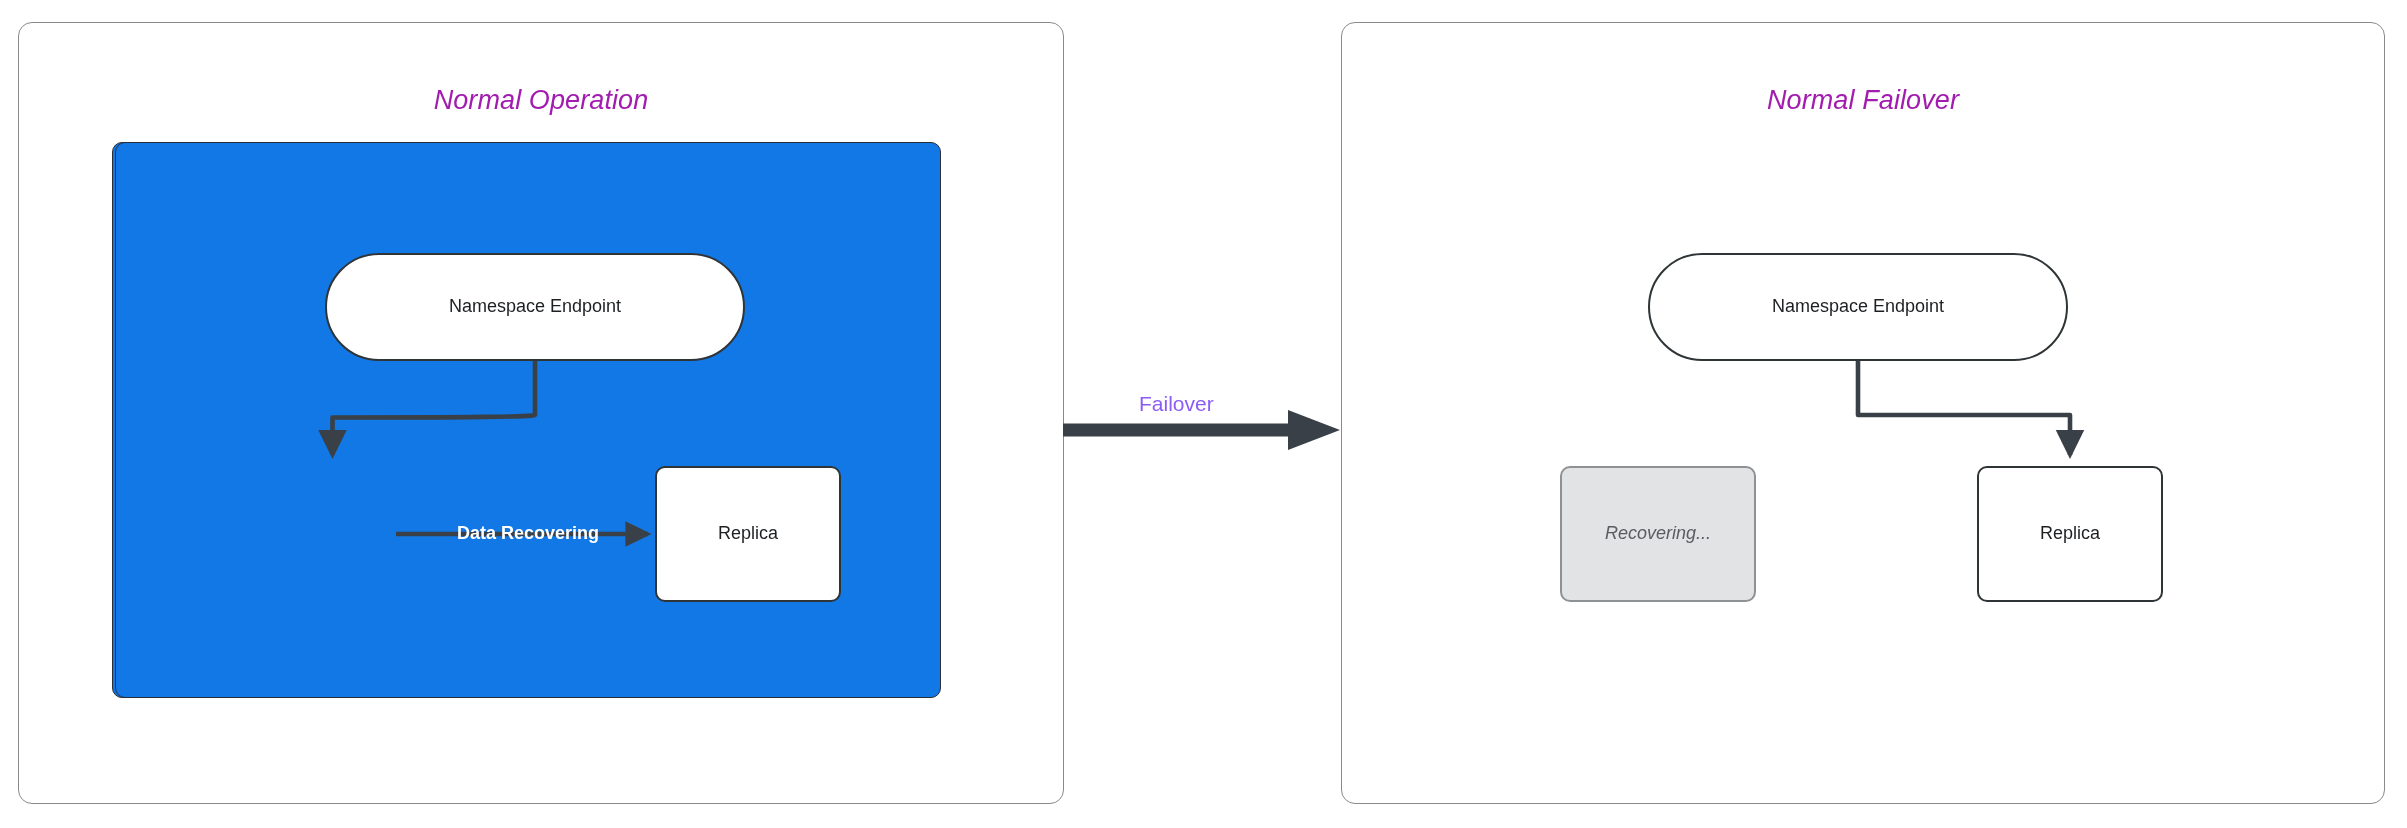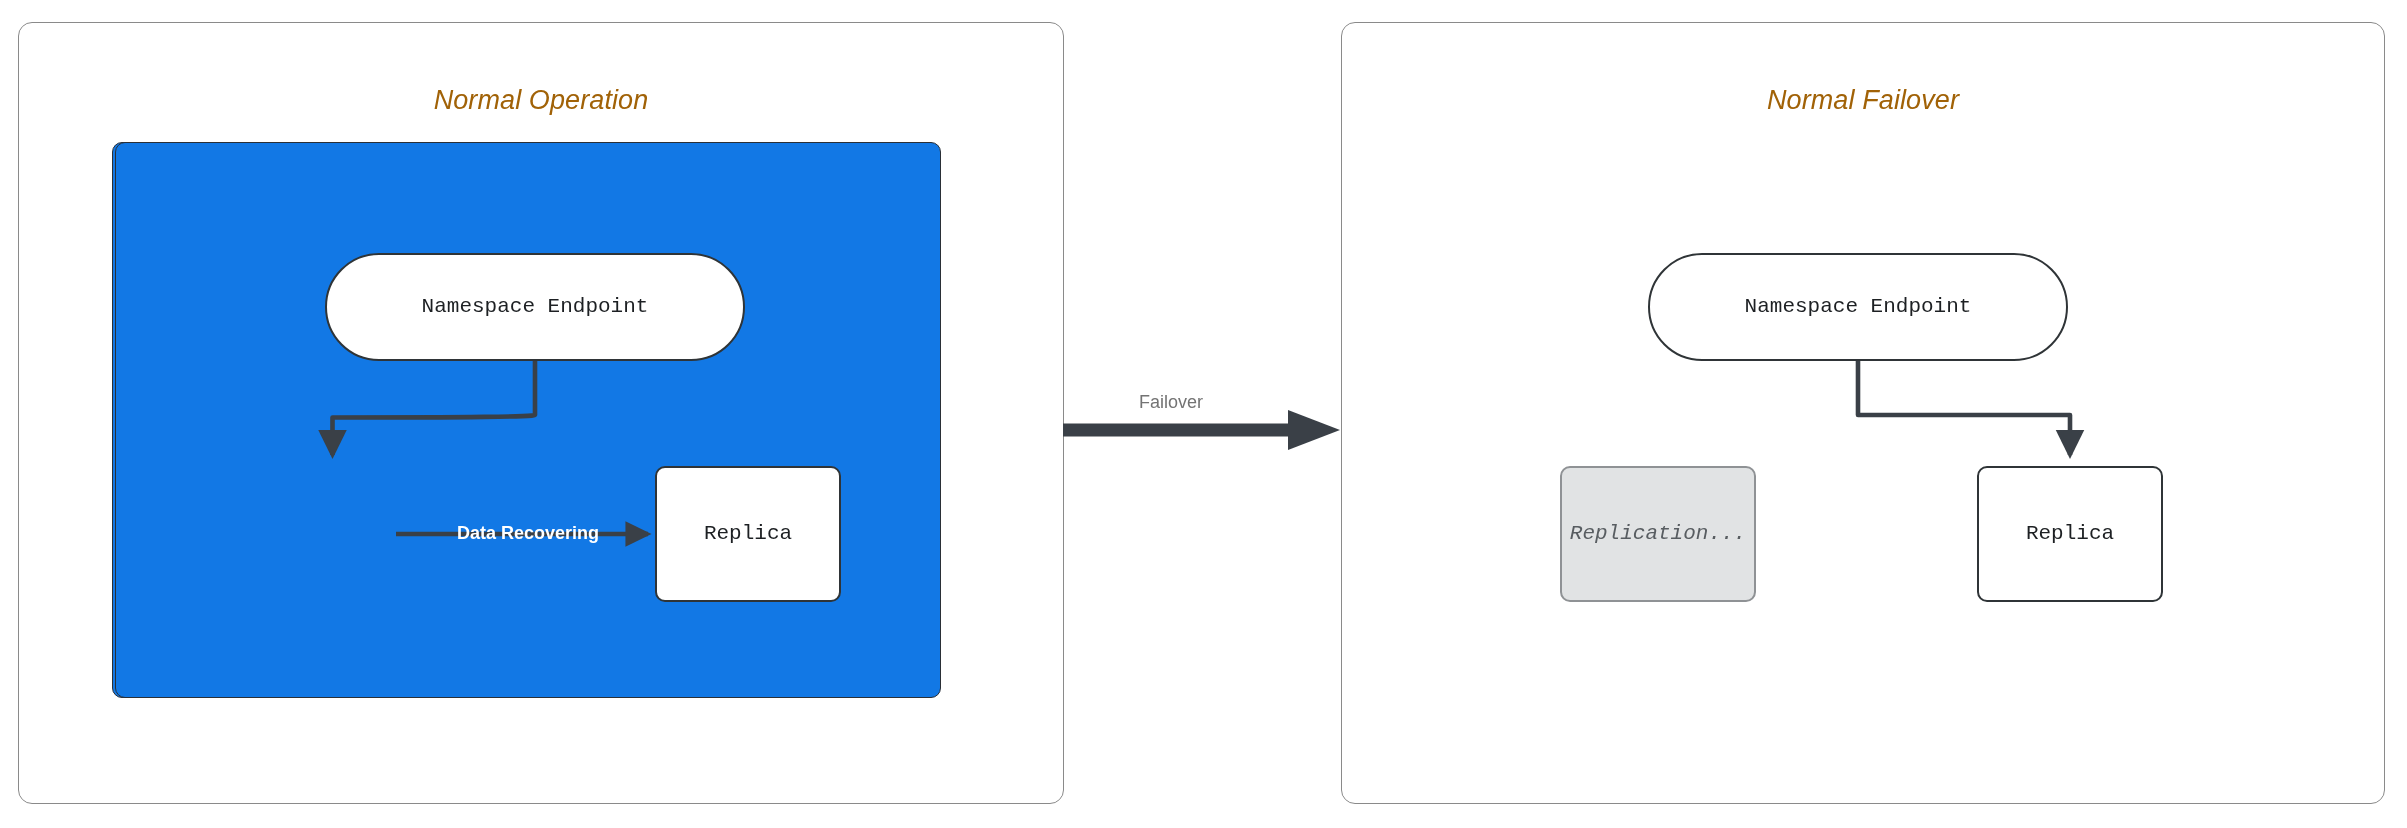--- a/index.html
+++ b/index.html
@@ -31,21 +31,21 @@
   #panel-right { left: 1341px; top: 22px; width: 1044px; height: 782px; }
 
   .panel-title {
     position: absolute;
     top: 62px;
     left: 0;
     width: 100%;
     text-align: center;
     font-size: 27px;
     font-style: italic;
-    color: #a16207;
+    color: #a21caf;
     letter-spacing: 0.1px;
   }
 
   
   .blue-zone {
     position: absolute;
     box-sizing: border-box;
     background: #1278e5;
     border: 1.5px solid #2a2f36;
     border-radius: 10px;
@@ -57,24 +57,23 @@
   .node {
     position: absolute;
     box-sizing: border-box;
     background: #ffffff;
     border: 2.2px solid #2f3437;
     display: flex;
     align-items: center;
     justify-content: center;
     text-align: left;
     color: #1d2023;
-    font-size: 21px;
+    font-size: 18px;
     line-height: 1.22;
     z-index: 4;
-    font-family: Liberation Mono, monospace;
   }
   .node.pill {
     border-radius: 999px;
   }
   .node.rounded {
     border-radius: 10px;
   }
   .node.recovering {
     background: #e1e3e4;
     border-color: #8f9295;
@@ -109,22 +108,22 @@
     font-size: 18px;
     font-weight: bold;
     color: #ffffff;
     white-space: nowrap;
   }
   #label-replication { left: 457px; top: 523px; }
 
   .edge-label-dark {
     position: absolute;
     z-index: 6;
-    font-size: 18px;
-    color: #737373;
+    font-size: 21px;
+    color: #8b5cf6;
     white-space: nowrap;
   }
   #label-failover { left: 1139px; top: 392px; }
 </style>
 </head>
 <body>
 
 <div id="stage">
 
   <div class="panel" id="panel-left">
@@ -166,21 +165,21 @@
 
   <div class="node rounded" id="replica-l">
     <span>Replica</span>
   </div>
 
   <div class="node pill" id="ep-right">
     <span>Namespace Endpoint</span>
   </div>
 
   <div class="node rounded recovering" id="recovering">
-    <span>Replication...</span>
+    <span>Recovering...</span>
   </div>
 
   <div class="node rounded" id="replica-r">
     <span>Replica</span>
   </div>
 
   <div class="edge-label" id="label-replication">Data Recovering</div>
 
   <div class="edge-label-dark" id="label-failover">Failover</div>
 

